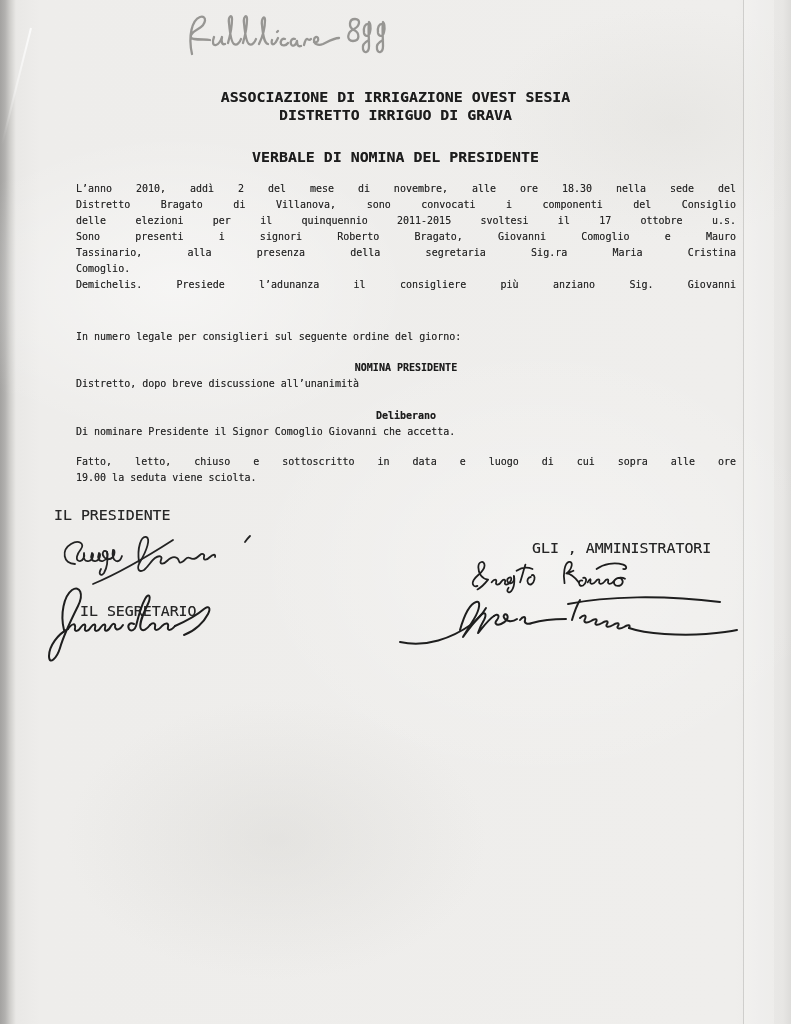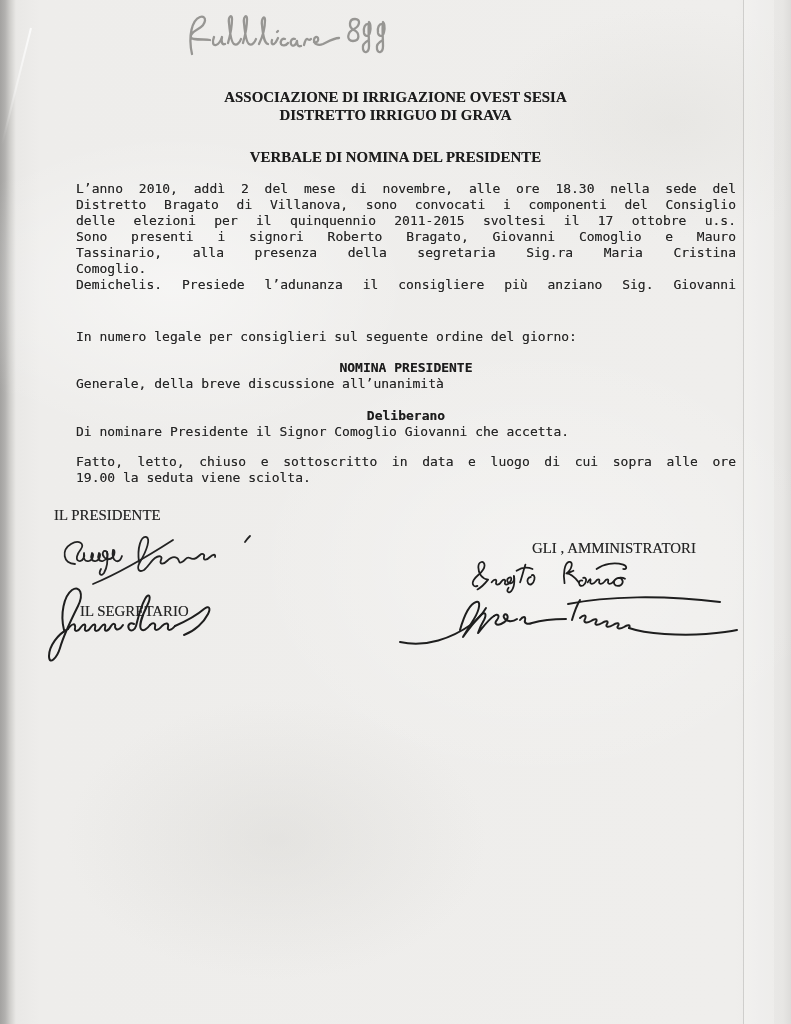--- a/index.html
+++ b/index.html
@@ -17,22 +17,22 @@
       radial-gradient(ellipse 300px 200px at 35% 82%, rgba(213,212,208,.40), rgba(213,212,208,0) 70%),
       radial-gradient(ellipse 260px 160px at 85% 12%, rgba(223,222,218,.45), rgba(223,222,218,0) 72%),
       linear-gradient(90deg,#a3a2a0 0px,#b2b1af 5px,#cfcecb 10px,#e9e8e6 16px,#eeedeb 40px,#efeeec 93%,#e7e6e4 99%,#dddcda 100%);
   }
   
   .crease{position:absolute;top:0;bottom:0;left:743px;width:1px;background:rgba(150,150,147,.35);}
   .right-band{position:absolute;top:0;bottom:0;left:744px;width:30px;background:rgba(255,255,255,.22);}
   
   .fold{position:absolute;left:30px;top:28px;width:2px;height:120px;background:linear-gradient(180deg,rgba(255,255,255,.8),rgba(255,255,255,0));transform:rotate(14deg);transform-origin:top;}
 
-  .txt{position:absolute;font-size:14.9px;line-height:16px;white-space:pre;font-family:Liberation Serif, serif;}
-  .col{position:absolute;left:76px;width:660px;font-size:13px;line-height:16px;}
+  .txt{position:absolute;font-size:14.9px;line-height:16px;white-space:pre;}
+  .col{position:absolute;left:76px;width:660px;font-size:10px;line-height:16px;}
   .line{height:16px;white-space:normal;}
   .line.just{text-align:justify;text-align-last:justify;}
   .center{text-align:center;}
   .bold{font-weight:700;color:#1c1c1c;}
   .page .txt,.page .col{text-shadow:0 0 .5px rgba(45,45,45,.55);}
 
   .sig{position:absolute;}
   .sig path{fill:none;stroke-linecap:round;stroke-linejoin:round;}
   .ink path{stroke:#1e1e1e;stroke-width:2;}
   .ink-thin path{stroke:#232323;stroke-width:1.8;}
@@ -78,21 +78,21 @@
       <div class="line just">Tassinario, alla presenza della segretaria Sig.ra Maria Cristina</div>
       <div class="line">Comoglio.</div>
       <div class="line just">Demichelis. Presiede l’adunanza il consigliere più anziano Sig. Giovanni</div>
     </div>
 
   <div class="col" style="top:329px">In numero legale per consiglieri sul seguente ordine del giorno:</div>
 
   <div class="col bold center" style="top:360px">NOMINA PRESIDENTE</div>
 
   <div class="col" style="top:376px">
-      <div class="line">Generale, della breve discussione all’unanimità</div>
+      <div class="line">Distretto, dopo breve discussione all’unanimità</div>
     </div>
 
   <div class="col bold center" style="top:408px">Deliberano</div>
 
   <div class="col" style="top:424px">Di nominare Presidente il Signor Comoglio Giovanni che accetta.</div>
 
   <div class="col" style="top:454px">
       <div class="line just">Fatto, letto, chiuso e sottoscritto in data e luogo di cui sopra alle ore</div>
       <div class="line">19.00 la seduta viene sciolta.</div>
     </div>

